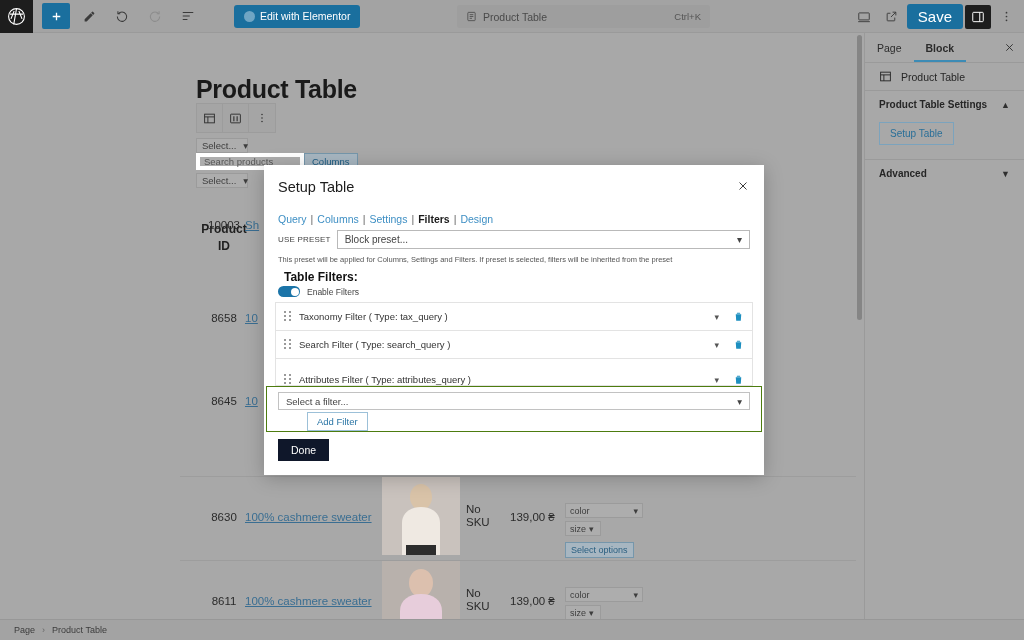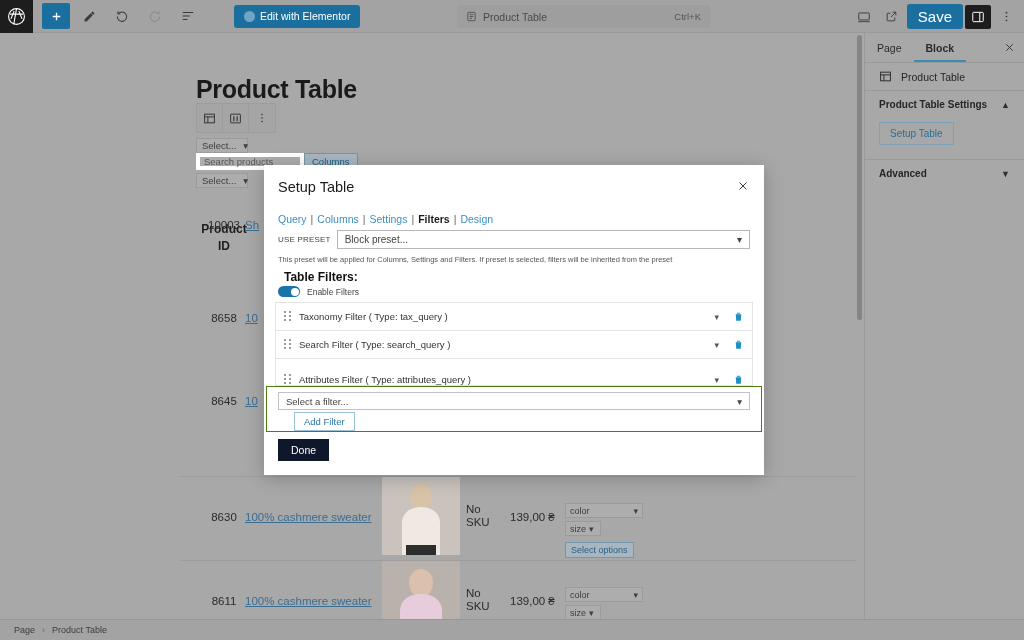--- a/index.html
+++ b/index.html
@@ -204,21 +204,21 @@
   .add-zone {
     position: absolute; left: 266px; top: 386px; width: 496px; height: 46px;
     border: 1px solid #4d7c0f; background: #fff; z-index: 5;
   }
   .add-select {
     position: absolute; left: 11px; top: 5px; width: 472px; height: 18px;
     border: 1px solid #c2c2c2; background: #fff; font-size: 9.5px; color: #444;
     display: flex; align-items: center; padding: 0 7px; justify-content: space-between;
   }
   .add-filter-btn {
-    position: absolute; left: 27px; top: 25px;
+    position: absolute; left: 40px; top: 25px;
     border: 1px solid #9cc0d8; background: #fff; color: #2a75a5;
     font-size: 9.5px; padding: 3px 9px;
   }
   .done-btn {
     position: absolute; left: 278px; top: 439px;
     background: #0f172a; color: #fff; font-size: 10.5px;
     padding: 5px 13px; border: none; z-index: 6;
   }
 
   

